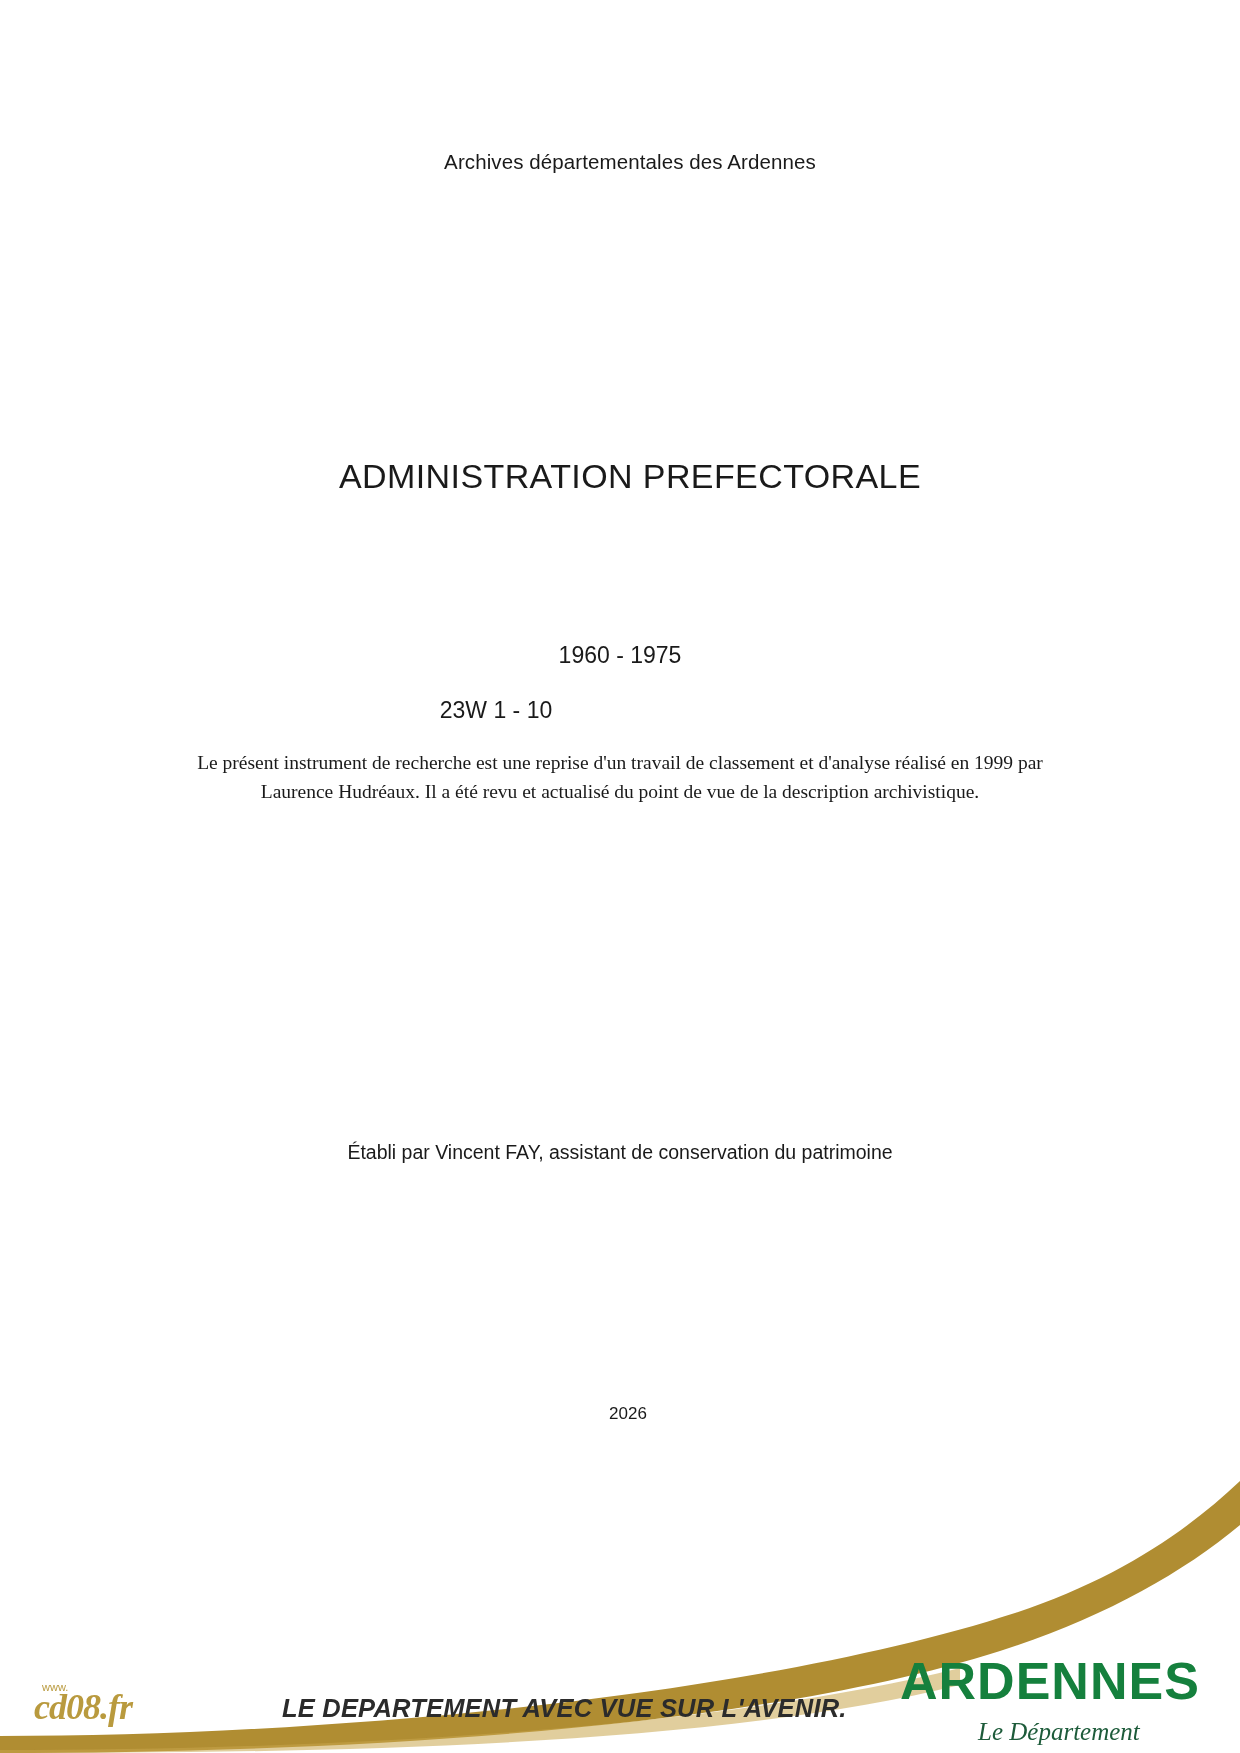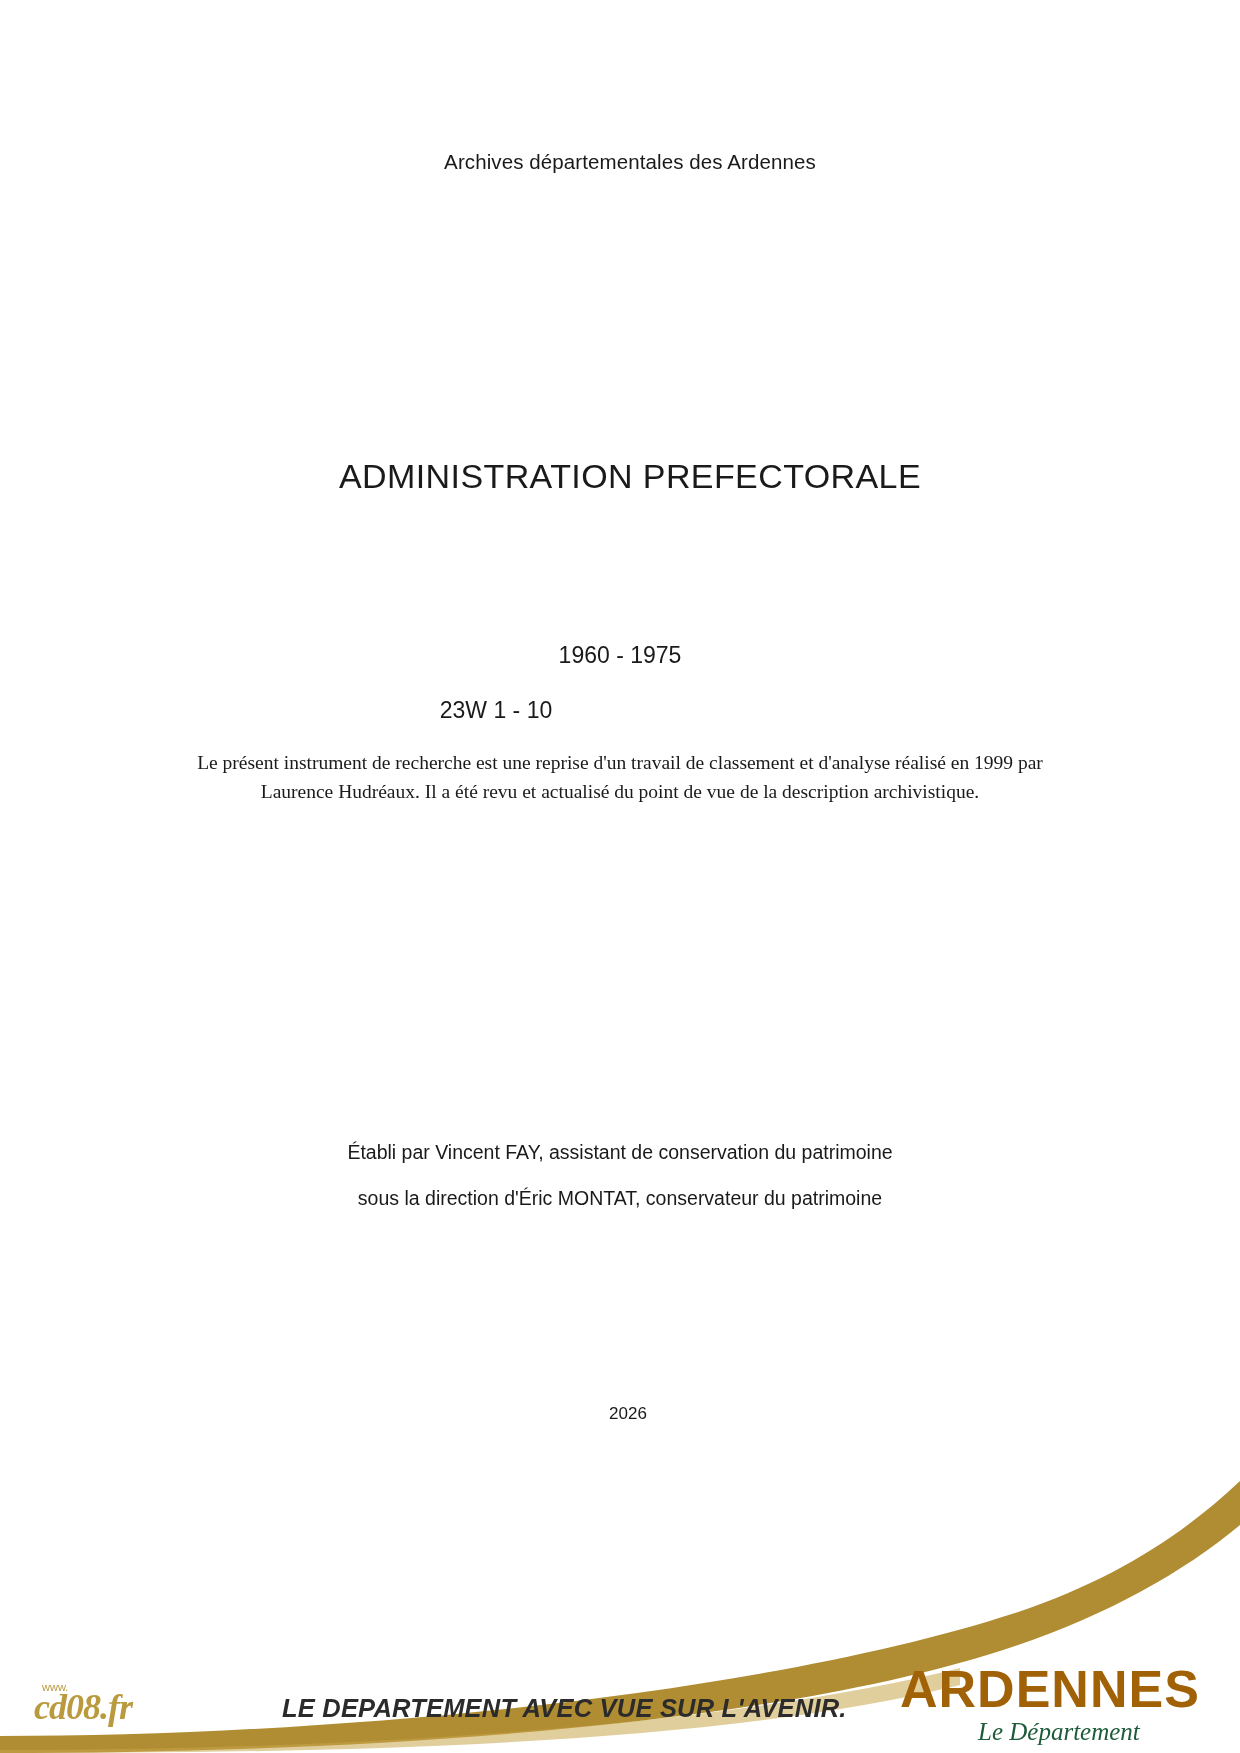--- a/index.html
+++ b/index.html
@@ -170,24 +170,24 @@
   .ardennes-logo {
     position: absolute;
     right: 8px;
     bottom: 8px;
     width: 350px;
     height: 130px;
   }
   .ardennes-word {
     position: absolute;
     left: 18px;
-    top: 44px;
+    top: 36px;
     font-size: 52px;
     font-weight: bold;
-    color: #a16207;
+    color: #15803d;
     letter-spacing: 1px;
     font-family: "Liberation Sans", sans-serif;
   }
   .ardennes-sub {
     position: absolute;
     left: 96px;
     top: 103px;
     font-size: 25px;
     color: #1d5b3a;
     font-family: "Liberation Serif", serif;
@@ -211,21 +211,20 @@
   <div class="main-title">ADMINISTRATION PREFECTORALE</div>
 
   <div class="dates">1960 - 1975</div>
 
   <div class="refs">23W 1 - 10</div>
 
   <div class="note">Le présent instrument de recherche est une reprise d'un travail de classement et d'analyse réalisé en 1999 par Laurence Hudréaux. Il a été revu et actualisé du point de vue de la description archivistique.</div>
 
   <div class="author-1">Établi par Vincent FAY, assistant de conservation du patrimoine</div>
 
-  <div class="author-2">sous la direction d'Éric MONTAT, conservateur du patrimoine</div>
 
 
   <div class="year">2026</div>
 
   <div class="footer">
 
     <svg viewBox="0 0 1240 300" preserveAspectRatio="none">
       <path d="M0,283 C330,283 760,243 1015,160 C1115,127 1185,80 1240,28 L1240,72 C1180,122 1100,166 1000,198 C750,278 330,300 0,300 Z" fill="#b08d32"></path>
       <path d="M0,297 C300,297 700,280 960,215 L960,232 C700,296 300,300 0,300 Z" fill="#c8a64d" opacity="0.55"></path>
     </svg>

